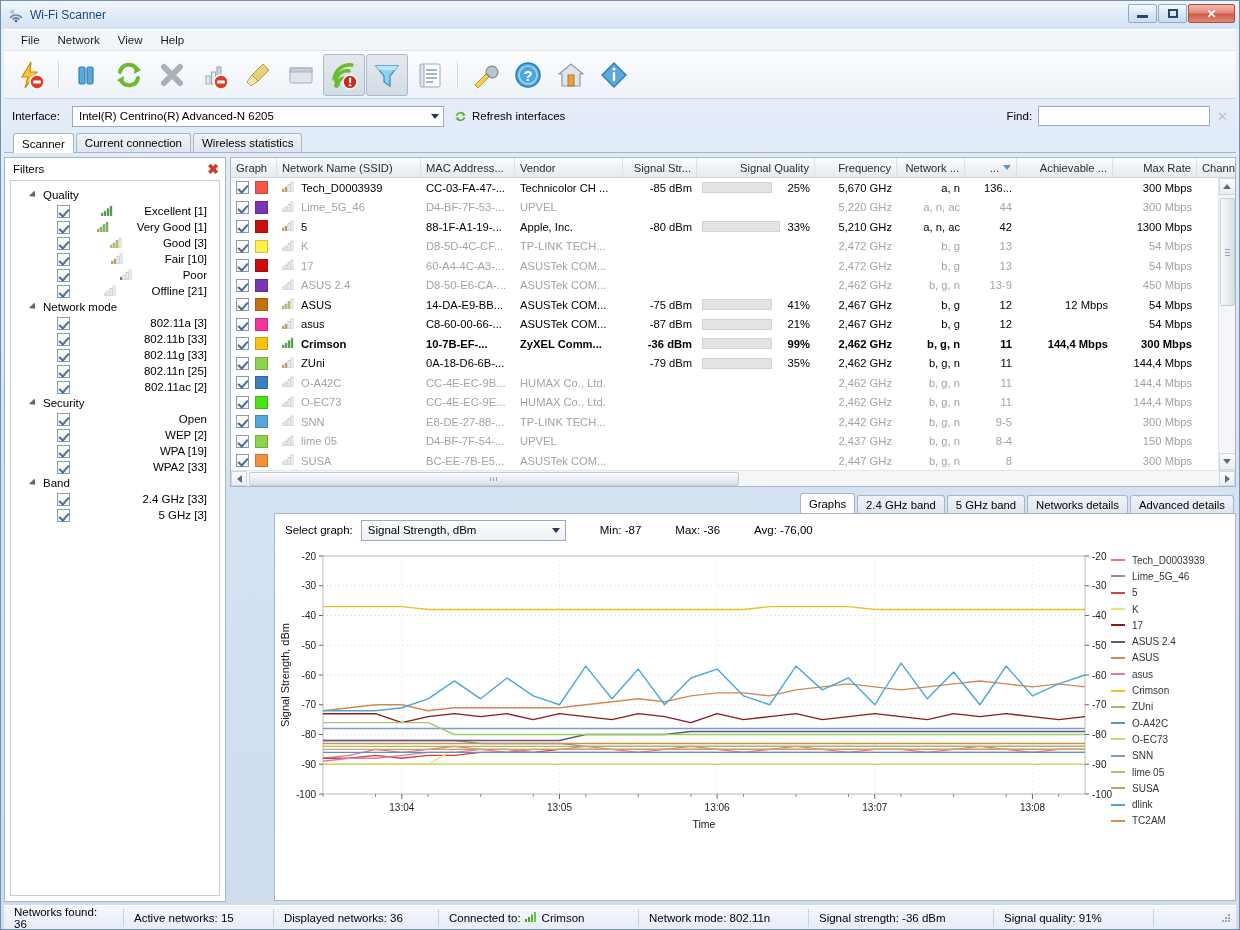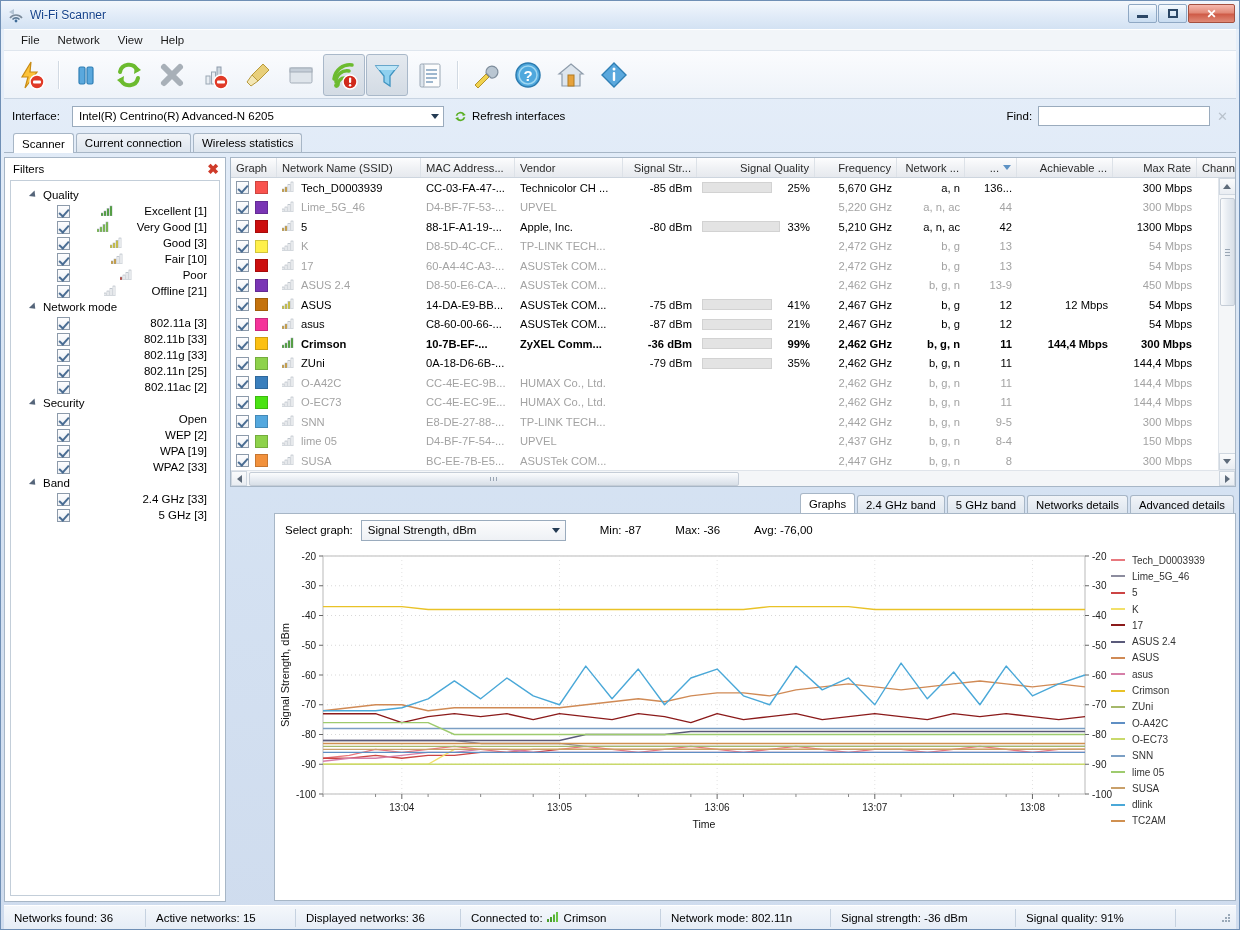--- a/index.html
+++ b/index.html
@@ -1264,21 +1264,21 @@
                 </div>
               </div>
           </div>
         </div>
       </div>
 
     </div>
   </div>
 
   <div class="statusbar">
-    <div class="sb-cell" style="width:142px">Networks found: 36</div>
+    <div class="sb-cell" style="width:120px">Networks found: 36</div>
     <div class="sb-cell" style="width:150px">Active networks: 15</div>
     <div class="sb-cell" style="width:165px">Displayed networks: 36</div>
     <div class="sb-cell" style="width:200px">
       <span>Connected to:</span>
       <span class="sigicon">
         <svg width="13" height="11" viewBox="0 0 13 11">
           <rect x="0" y="8" width="2" height="3" fill="#4a9f2c"></rect>
           <rect x="3" y="6" width="2" height="5" fill="#4a9f2c"></rect>
           <rect x="6" y="3.5" width="2" height="7.5" fill="#57b234"></rect>
           <rect x="9" y="1" width="2" height="10" fill="#69c443"></rect>

